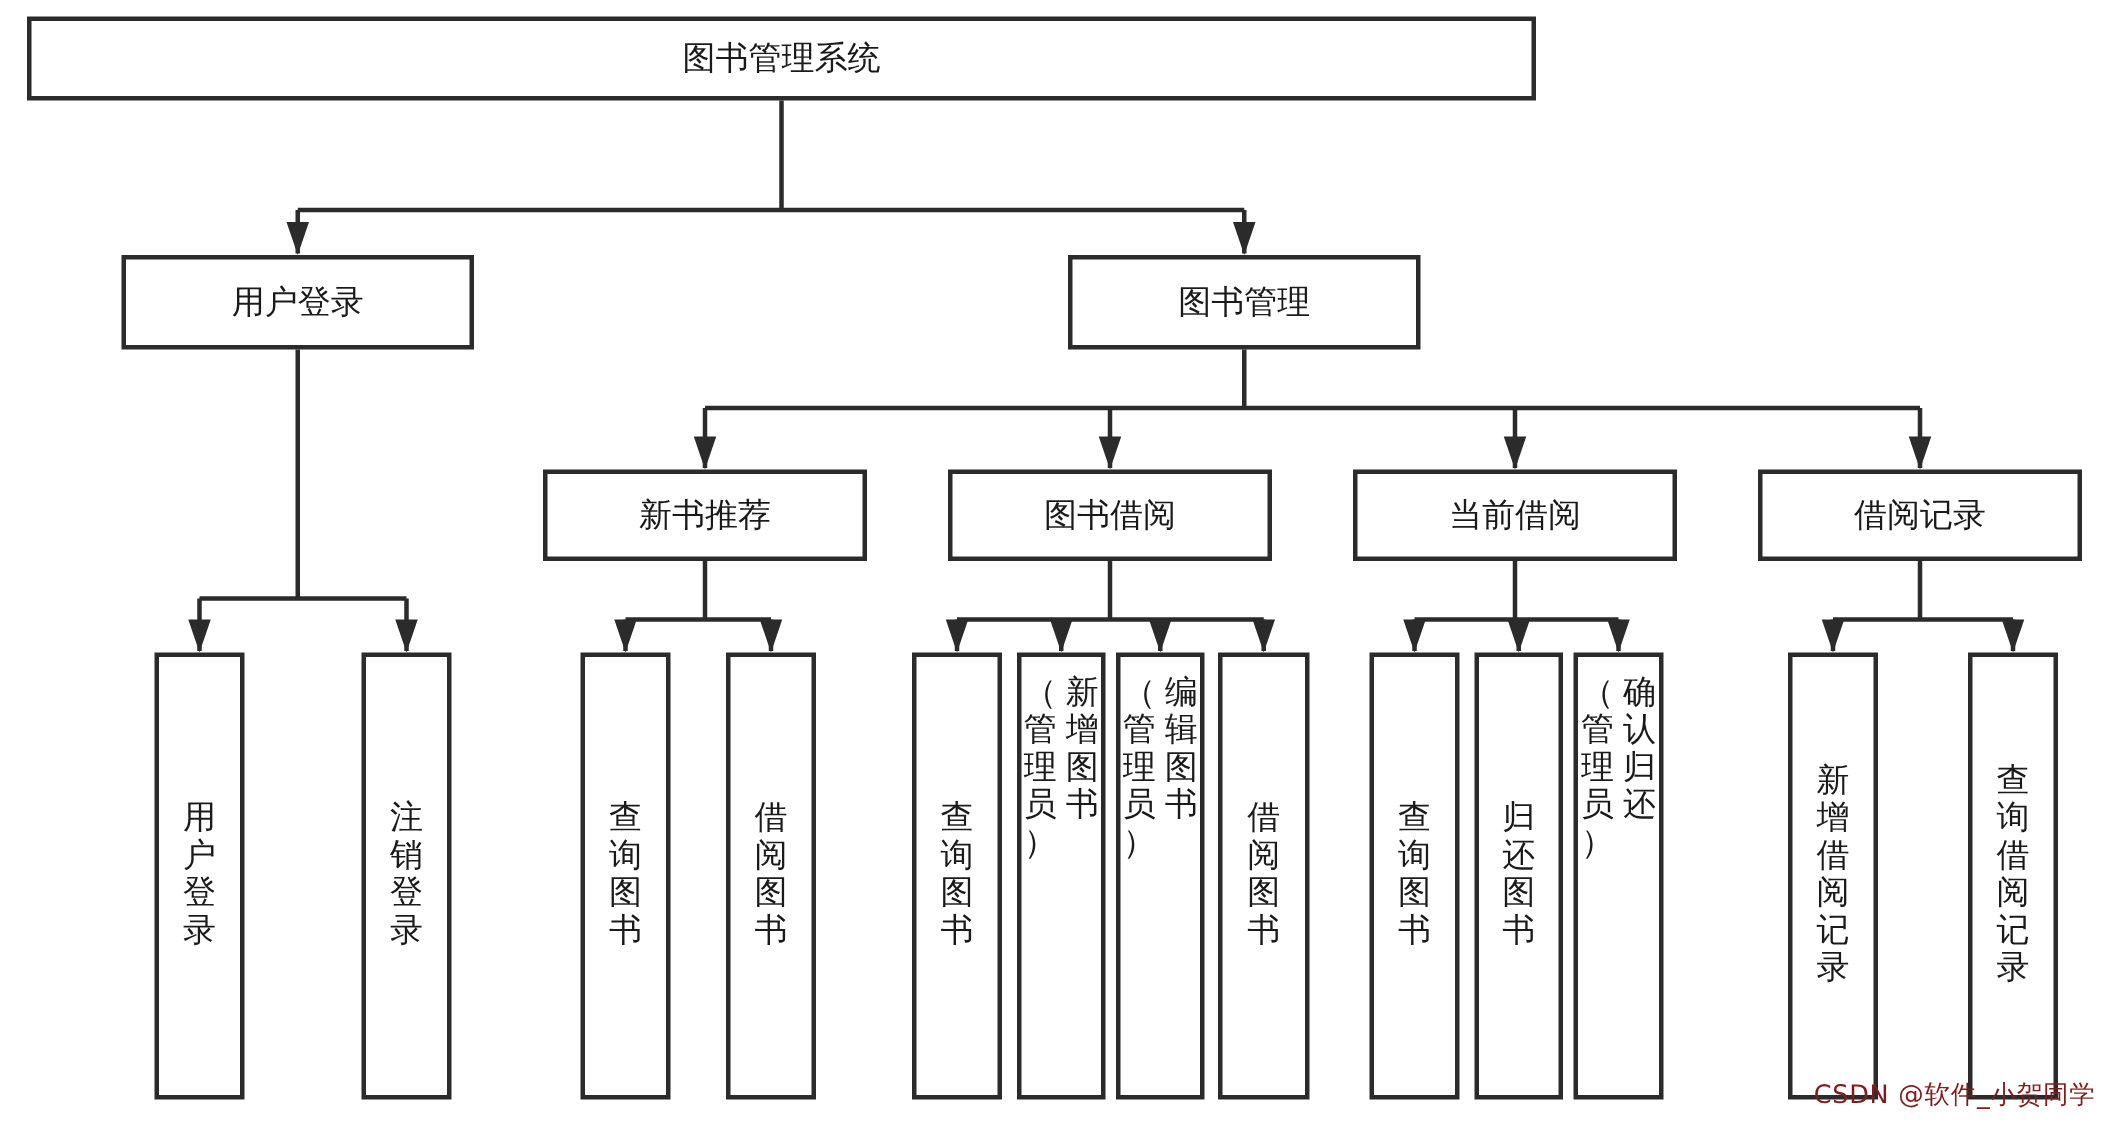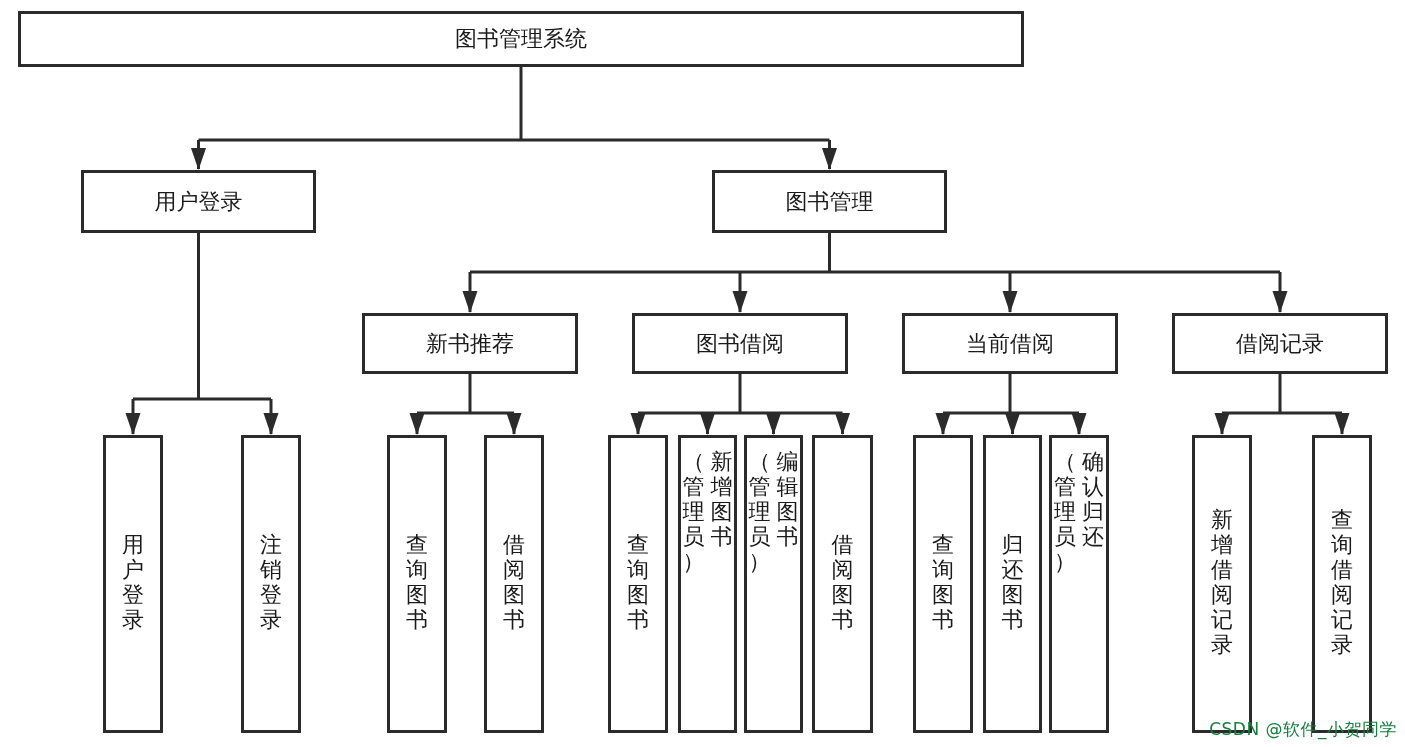--- a/index.html
+++ b/index.html
@@ -53,21 +53,21 @@
   .edge-arrow {
     fill: #2b2b2b;
     stroke: none;
   }
   .watermark {
     position: absolute;
     right: 8px;
     bottom: 6px;
     font-family: "DejaVu Sans", "Liberation Sans", sans-serif;
     font-size: 17px;
-    color: #15803d;
+    color: #7f1d1d;
     white-space: nowrap;
     letter-spacing: 0.5px;
     pointer-events: none;
   }
 </style>
 </head>
 <body>
 
 <div id="diagram-root">
   <svg class="flow" viewBox="0 0 1405 747" xmlns="http://www.w3.org/2000/svg">

